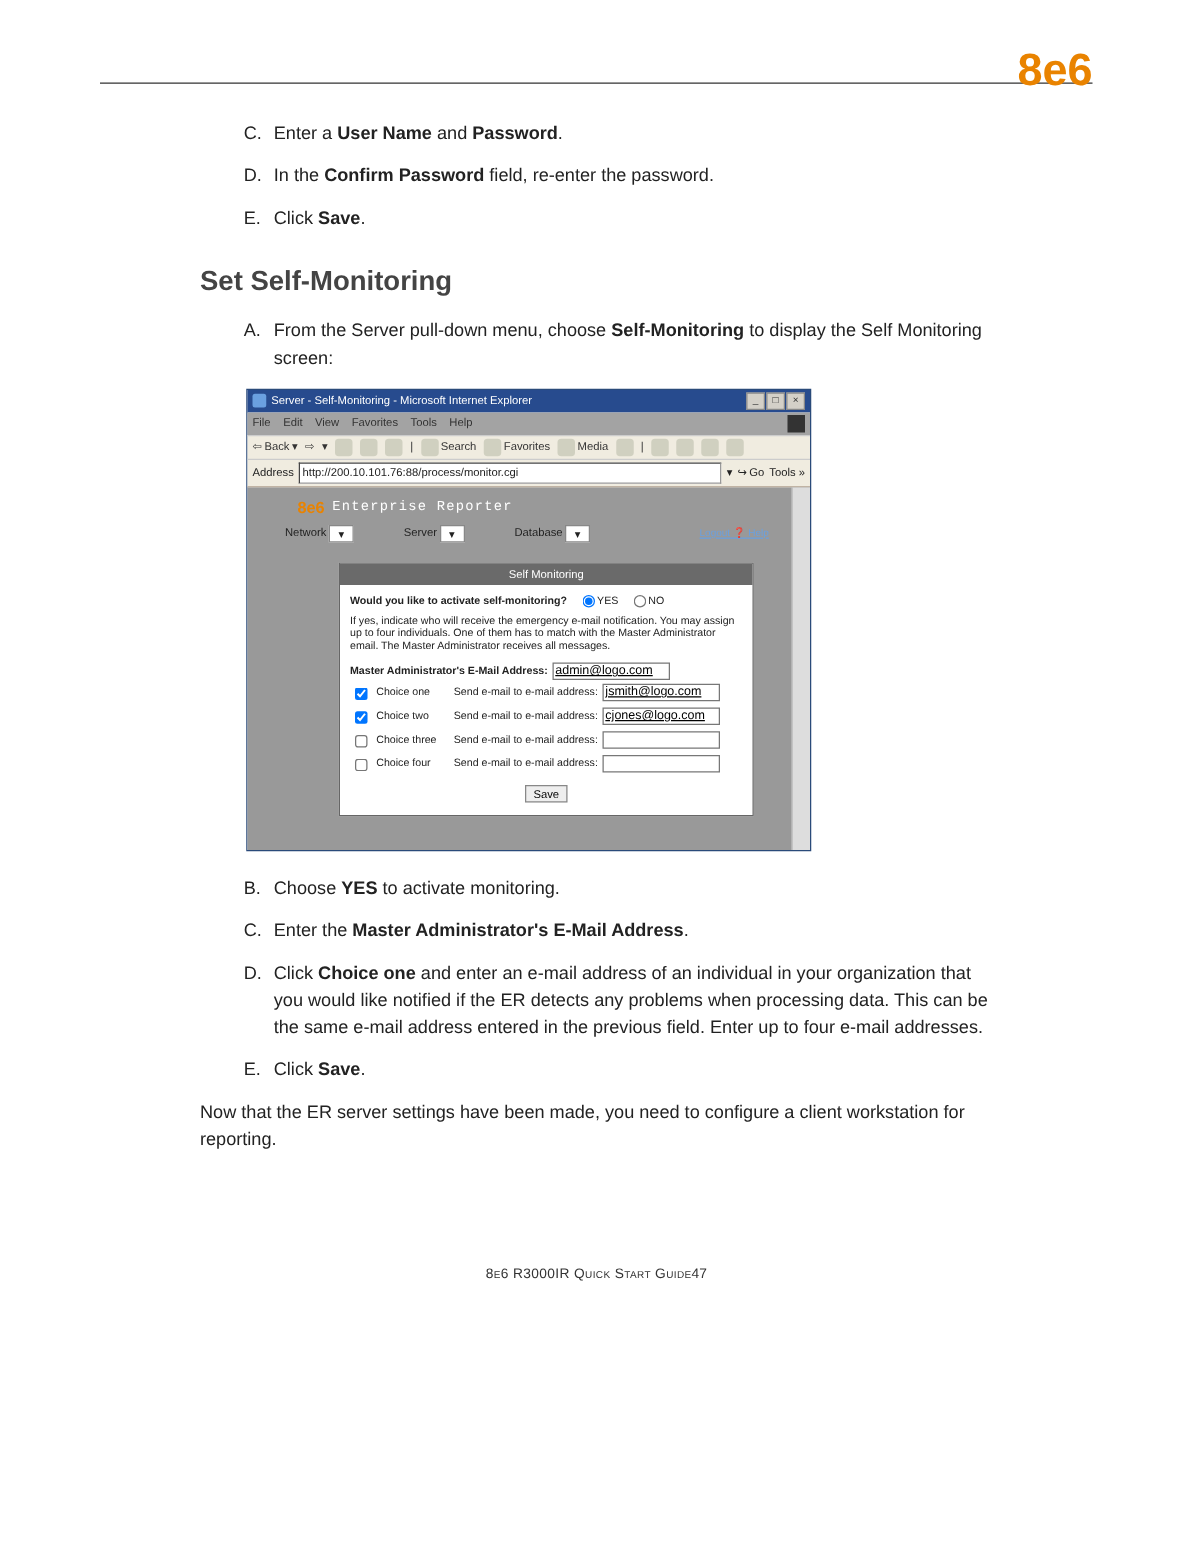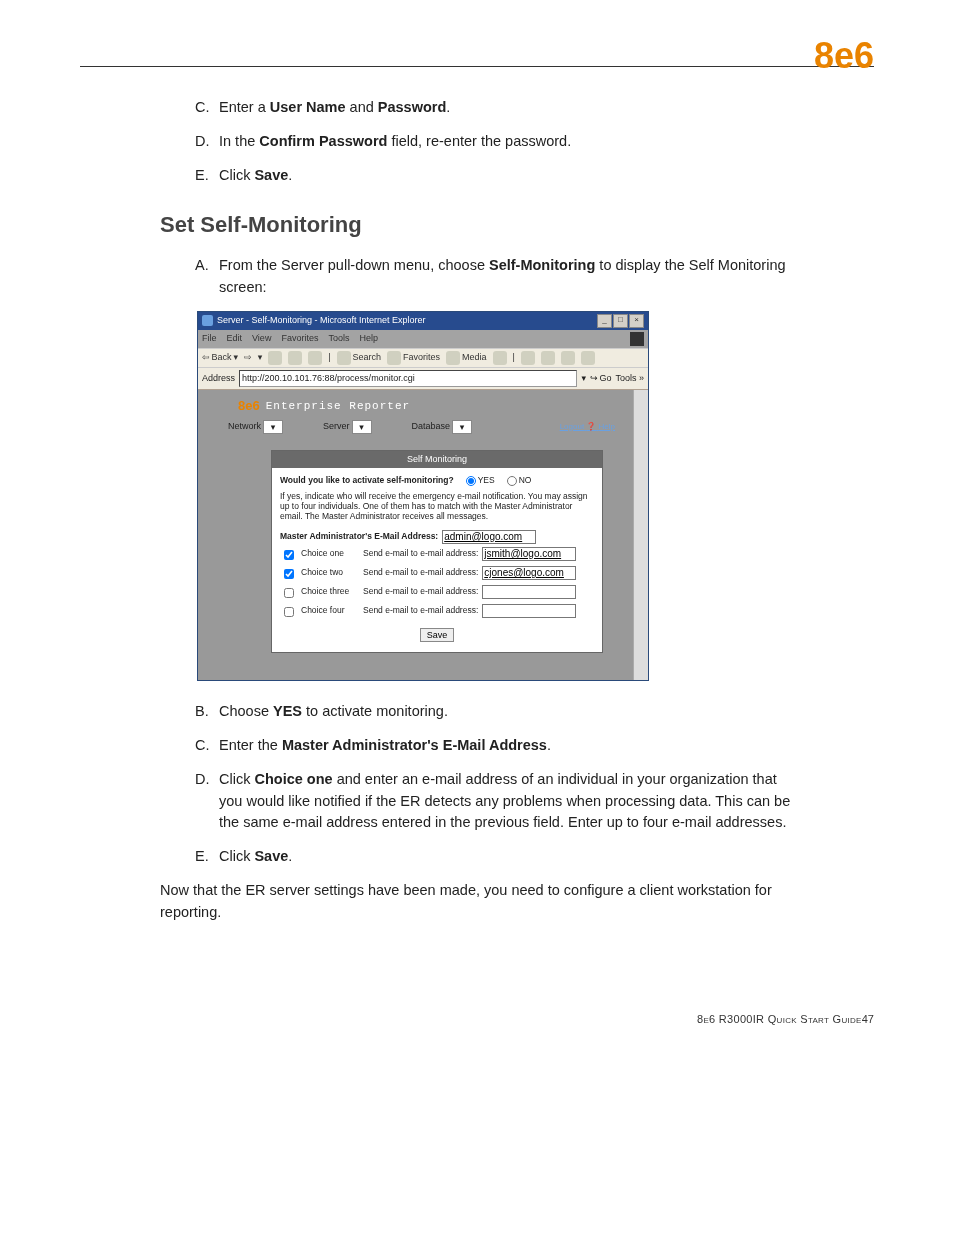--- a/index.html
+++ b/index.html
@@ -144,21 +144,21 @@
     border-top: 1px solid #b0a090;
     padding: 2px 4px;
     font-size: 9px;
     display: flex;
     justify-content: space-between;
     align-items: center;
   }
   .status-right { display: flex; gap: 2px; align-items: center; }
   .status-seg { width: 20px; height: 12px; border: 1px inset #ccc; }
   .footer {
-    display: flex; justify-content: flex-end;
+    display: flex; justify-content: center;
     font-size: 11px; color: #333; padding: 0 80px;
     margin-top: 60px;
   }
   .sc-footer { font-variant: small-caps; letter-spacing: 0.3px; }
   .ie-ico { width: 11px; height: 11px; background: #6aa0e0; border-radius: 2px; display: inline-block; }
   .ie-flag { width: 14px; height: 14px; background: #333; display: inline-block; }
   .radio { display: inline-flex; align-items: center; gap: 2px; }
   .radio input { width: 10px; height: 10px; margin: 0; }
   .lbl-pair { display: inline-flex; align-items: center; gap: 2px; }
 </style>

